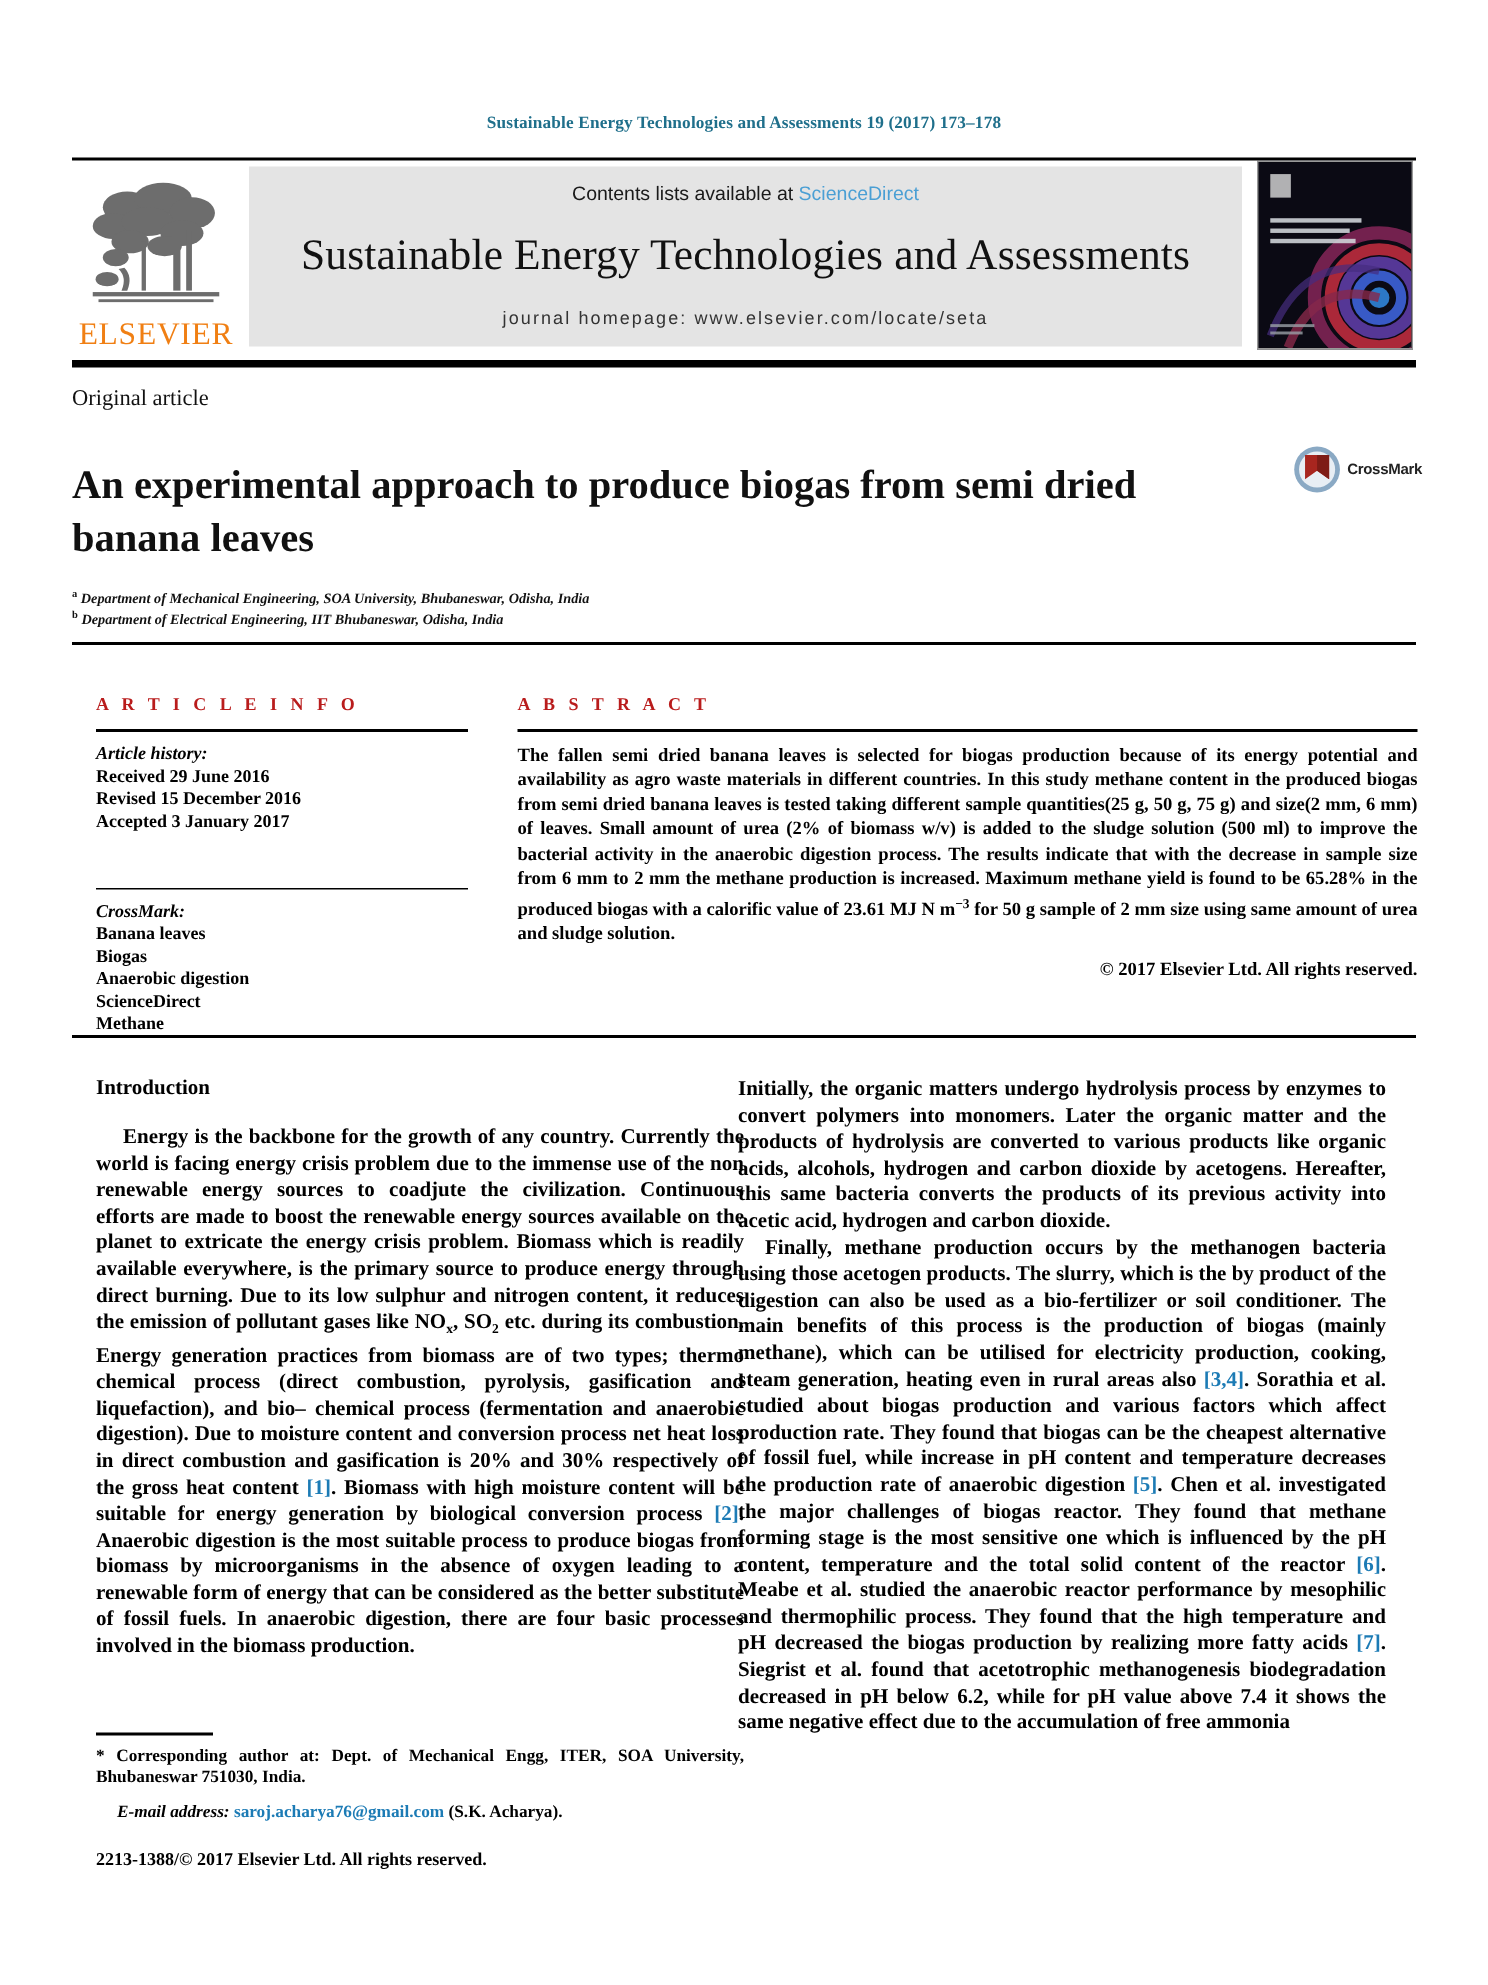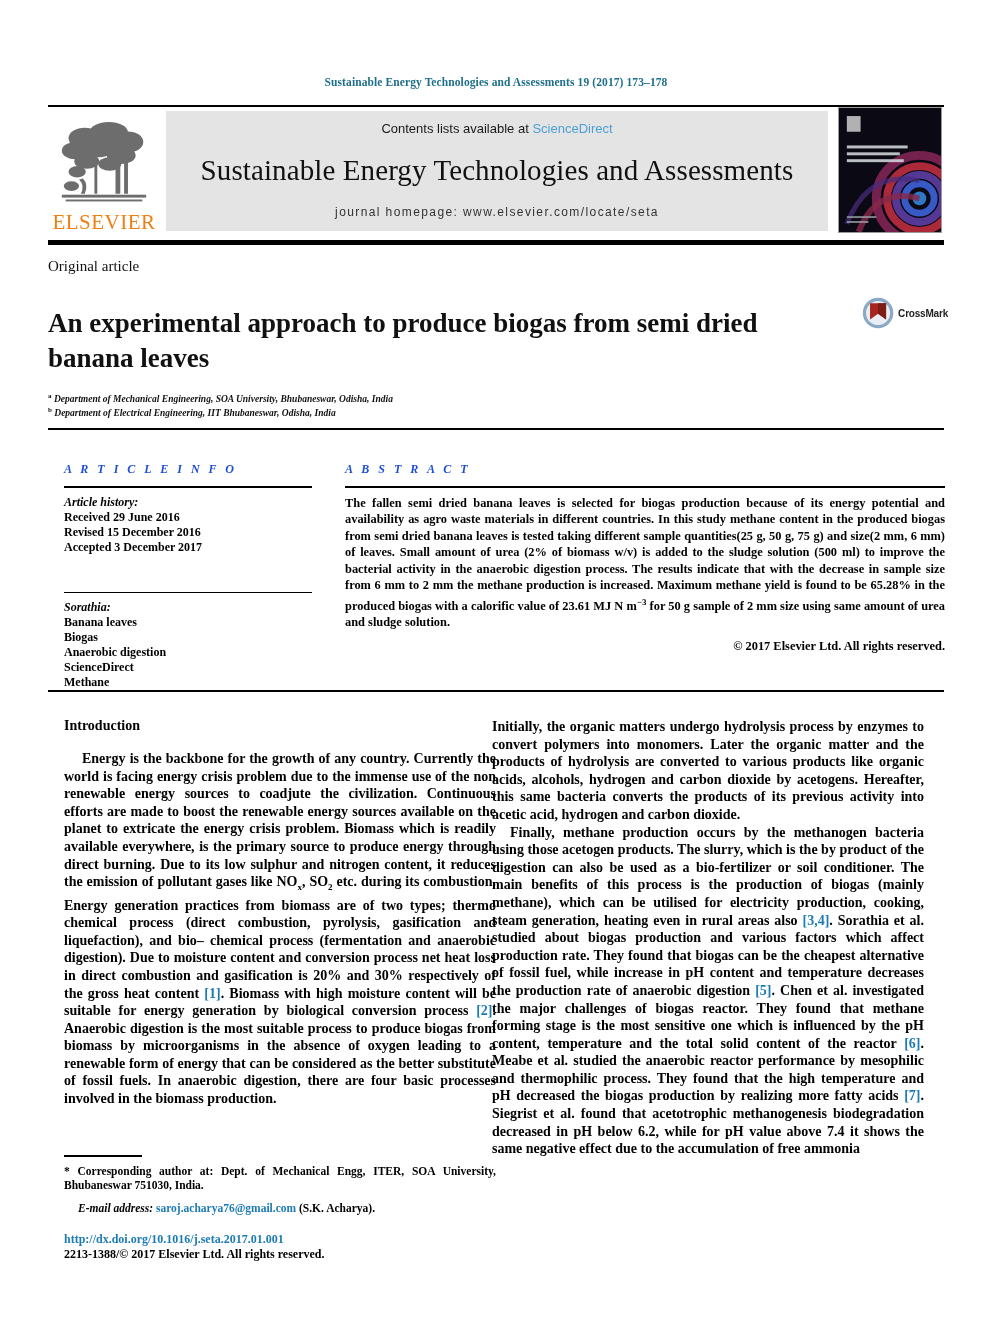--- a/index.html
+++ b/index.html
@@ -215,22 +215,21 @@
     position: absolute;
     top: 462px;
     left: 345px;
     width: 600px;
   }
   .sec-head {
     font-family: "Liberation Serif", serif;
     font-weight: bold;
     font-size: 12px;
     letter-spacing: 3px;
-    color: #1d4ed8;
-    font-style: italic;
+    color: #b91c1c;
   }
   .hairline {
     height: 1.5px;
     background: #000;
     margin: 9px 0 7px 0;
   }
   .info-sub {
     font-family: "Liberation Serif", serif;
     font-weight: bold;
     font-style: italic;
@@ -443,24 +442,24 @@
   <div class="affil a2"><sup>b</sup> <span>Department of Electrical Engineering, IIT Bhubaneswar, Odisha, India</span></div>
 
   <div class="rule-under-authors"></div>
 
   <div class="info-col">
     <div class="sec-head">A R T I C L E  I N F O</div>
     <div class="hairline"></div>
     <div class="info-sub">Article history:</div>
     <div class="info-line">Received 29 June 2016</div>
     <div class="info-line">Revised 15 December 2016</div>
-    <div class="info-line">Accepted 3 December 2017</div>
+    <div class="info-line">Accepted 3 January 2017</div>
     <div class="kw-gap"></div>
     <div class="hairline"></div>
-    <div class="info-sub">Sorathia:</div>
+    <div class="info-sub">CrossMark:</div>
     <div class="info-line">Banana leaves</div>
     <div class="info-line">Biogas</div>
     <div class="info-line">Anaerobic digestion</div>
     <div class="info-line">ScienceDirect</div>
     <div class="info-line">Methane</div>
   </div>
 
   <div class="abs-col">
     <div class="sec-head">A B S T R A C T</div>
     <div class="hairline"></div>
@@ -480,17 +479,16 @@
     <p class="para"><span>Finally, methane production occurs by the methanogen bacteria using those acetogen products. The slurry, which is the by product of the digestion can also be used as a bio-fertilizer or soil conditioner. The main benefits of this process is the production of biogas (mainly methane), which can be utilised for electricity production, cooking, steam generation, heating even in rural areas also </span><span class="ref">[3,4]</span><span>. Sorathia et al. studied about biogas production and various factors which affect production rate. They found that biogas can be the cheapest alternative of fossil fuel, while increase in pH content and temperature decreases the production rate of anaerobic digestion </span><span class="ref">[5]</span><span>. Chen et al. investigated the major challenges of biogas reactor. They found that methane forming stage is the most sensitive one which is influenced by the pH content, temperature and the total solid content of the reactor </span><span class="ref">[6]</span><span>. Meabe et al. studied the anaerobic reactor performance by mesophilic and thermophilic process. They found that the high temperature and pH decreased the biogas production by realizing more fatty acids </span><span class="ref">[7]</span><span>. Siegrist et al. found that acetotrophic methanogenesis biodegradation decreased in pH below 6.2, while for pH value above 7.4 it shows the same negative effect due to the accumulation of free ammonia</span></p>
   </div>
 
   <div class="footnote">
     <div class="fn-rule"></div>
     <div class="fn-line">* Corresponding author at: Dept. of Mechanical Engg, ITER, SOA University, Bhubaneswar 751030, India.</div>
     <div class="fn-email"><i>E-mail address:</i> <span class="mail">saroj.acharya76@gmail.com</span> <span>(S.K. Acharya).</span></div>
   </div>
 
   <div class="doi-block">
-    <div class="doi-line">http://dx.doi.org/10.1016/j.seta.2017.01.001</div>
     <div class="issn-line">2213-1388/© 2017 Elsevier Ltd. All rights reserved.</div>
   </div>
 
 </div>
 
 </body></html>

